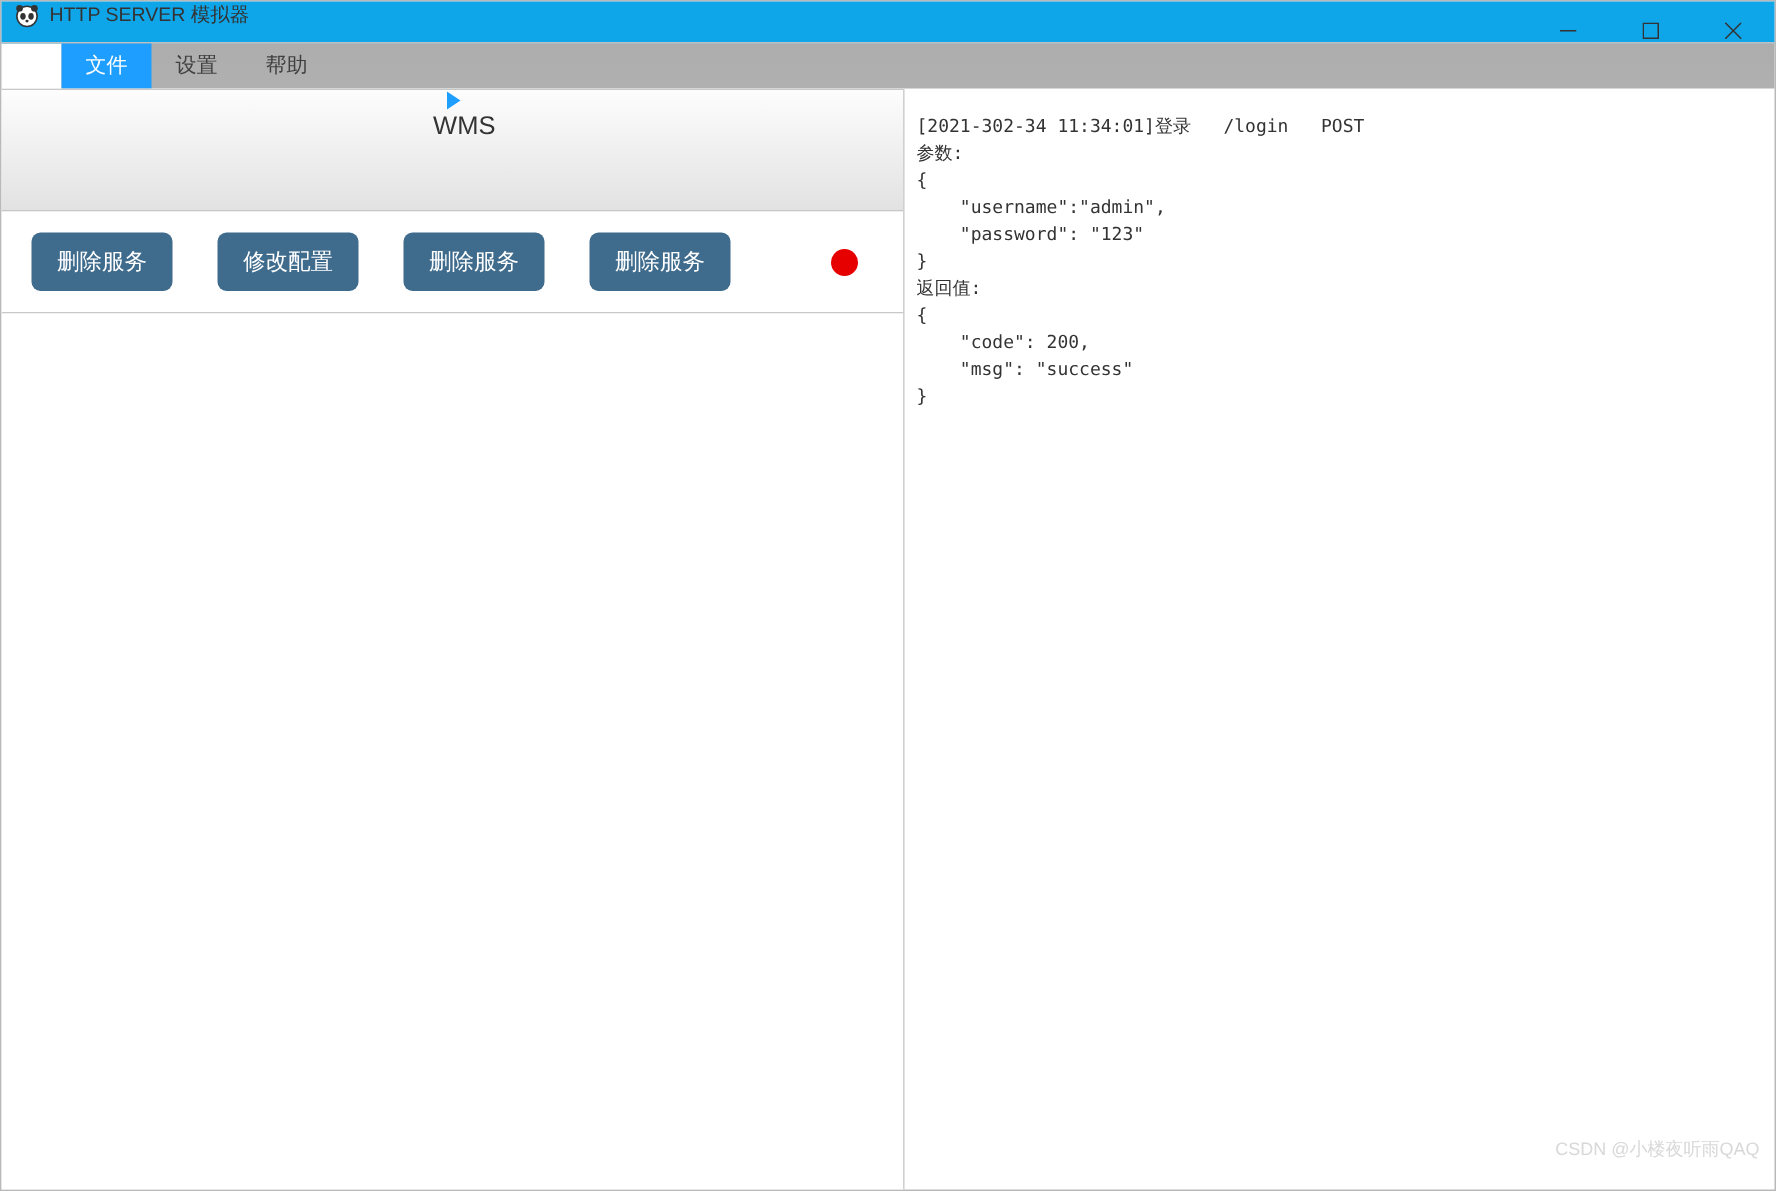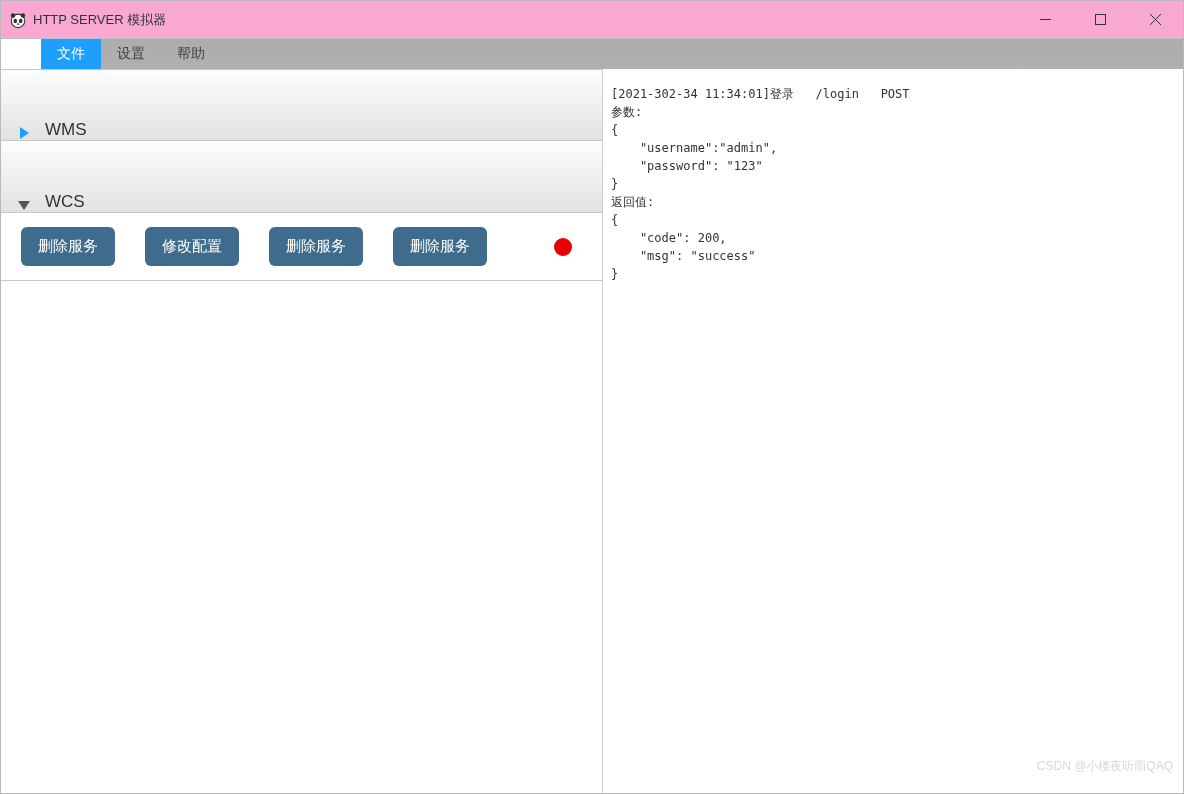--- a/index.html
+++ b/index.html
@@ -1,33 +1,33 @@
 <!DOCTYPE html>
 <html><head>
 <meta charset="utf-8">
 <style>
   * { box-sizing: border-box; margin: 0; padding: 0; }
   html, body { width: 1184px; height: 794px; font-family: "Microsoft YaHei", "Segoe UI", Arial, sans-serif; background: #fff; }
   .window { width: 1184px; height: 794px; display: flex; flex-direction: column; border: 1px solid #b9b9b9; }
   
-  .titlebar { height: 38px; background: #f9a8d4; display: flex; align-items: center; padding-left: 8px; border-bottom: 1px solid #c0c0c0; }
+  .titlebar { height: 28px; background: #0ea5e9; display: flex; align-items: flex-start; padding-left: 8px; border-bottom: 1px solid #c0c0c0; }
   .titlebar-left { display: flex; align-items: center; gap: 6px; flex: 1; }
   .panda-icon { width: 18px; height: 18px; }
   .title-text { font-size: 13px; color: #333; }
   .win-controls { display: flex; height: 38px; }
   .win-btn { width: 55px; height: 38px; display: flex; align-items: center; justify-content: center; cursor: pointer; }
   .win-btn svg { width: 11px; height: 11px; }
   
   .menubar { height: 30px; background: #b0b0b0; background: linear-gradient(#adadad,#b0b0b0); display: flex; align-items: stretch; margin-left: 40px; }
   .menu-item { padding: 0 16px; display: flex; align-items: center; font-size: 14px; color: #404040; cursor: pointer; }
   .menu-item.active { background: #1e9fff; color: #fff; }
   
   .main { flex: 1; display: flex; overflow: hidden; }
   .left-panel { width: 602px; border-right: 1px solid #d0d0d0; display: flex; flex-direction: column; background: #f0f0f0; }
-  .accordion-header { height: 72px; background: linear-gradient(#fdfdfd,#e2e2e2); border: 1px solid #c8c8c8; border-left: none; border-right: none; display: flex; align-items: flex-end; padding-left: 16px; font-size: 17px; color: #333; cursor: pointer; }
+  .accordion-header { height: 82px; background: linear-gradient(#fdfdfd,#e2e2e2); border: 1px solid #c8c8c8; border-left: none; border-right: none; display: flex; align-items: center; padding-left: 16px; font-size: 17px; color: #333; cursor: pointer; flex-direction: column; }
   .accordion-header + .accordion-header { border-top: none; }
   .expander { width: 14px; height: 14px; margin-right: 14px; display: inline-flex; align-items: center; justify-content: center; }
   .tri-right { width: 0; height: 0; border-top: 6px solid transparent; border-bottom: 6px solid transparent; border-left: 9px solid #1e9fff; }
   .tri-down { width: 0; height: 0; border-left: 6px solid transparent; border-right: 6px solid transparent; border-top: 9px solid #555; }
   .accordion-body { padding: 14px 20px; display: flex; align-items: center; gap: 30px; border-bottom: 1px solid #c8c8c8; background: #fff; }
   .btn { padding: 10px 17px; font-size: 15px; color: #fff; background: #3f6b8c; border: none; border-radius: 6px; cursor: pointer; }
   .status-dot { width: 18px; height: 18px; border-radius: 50%; background: #e60000; margin-left: auto; margin-right: 10px; }
   .left-fill { flex: 1; background: #fff; border-top: none; }
   .right-panel { flex: 1; padding: 16px 10px 10px 8px; position: relative; }
   .log { font-size: 12px; color: #333; white-space: pre; font-family: "Microsoft YaHei", monospace; line-height: 1.5; }
@@ -81,26 +81,20 @@
   <div class="main">
     <div class="left-panel">
 
       <div class="accordion-header">
         <span class="expander">
             <span class="tri-right"></span>
           </span>
         <span>WMS</span>
       </div>
 
-      <div class="accordion-header">
-        <span class="expander">
-            <span class="tri-down"></span>
-          </span>
-        <span>WCS</span>
-      </div>
 
       <div class="accordion-body">
         <button class="btn">删除服务</button>
         <button class="btn">修改配置</button>
         <button class="btn">删除服务</button>
         <button class="btn">删除服务</button>
         <span class="status-dot" style="background:#e60000;"></span>
       </div>
 
       <div class="left-fill"></div>

